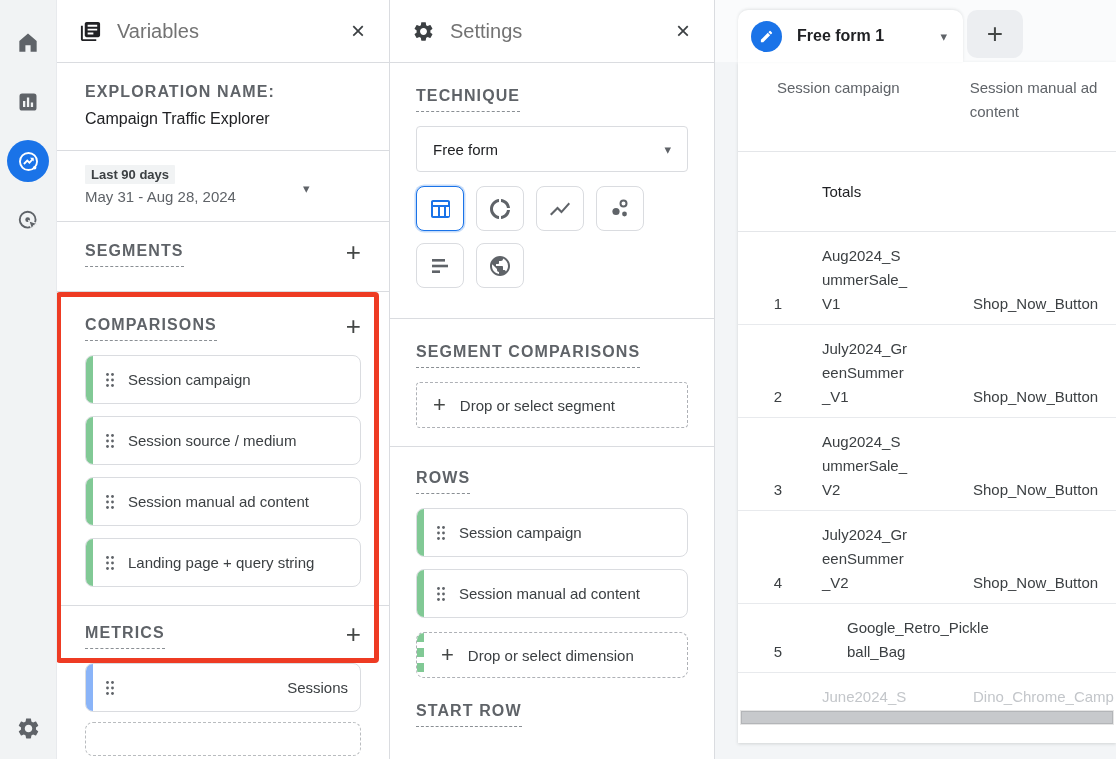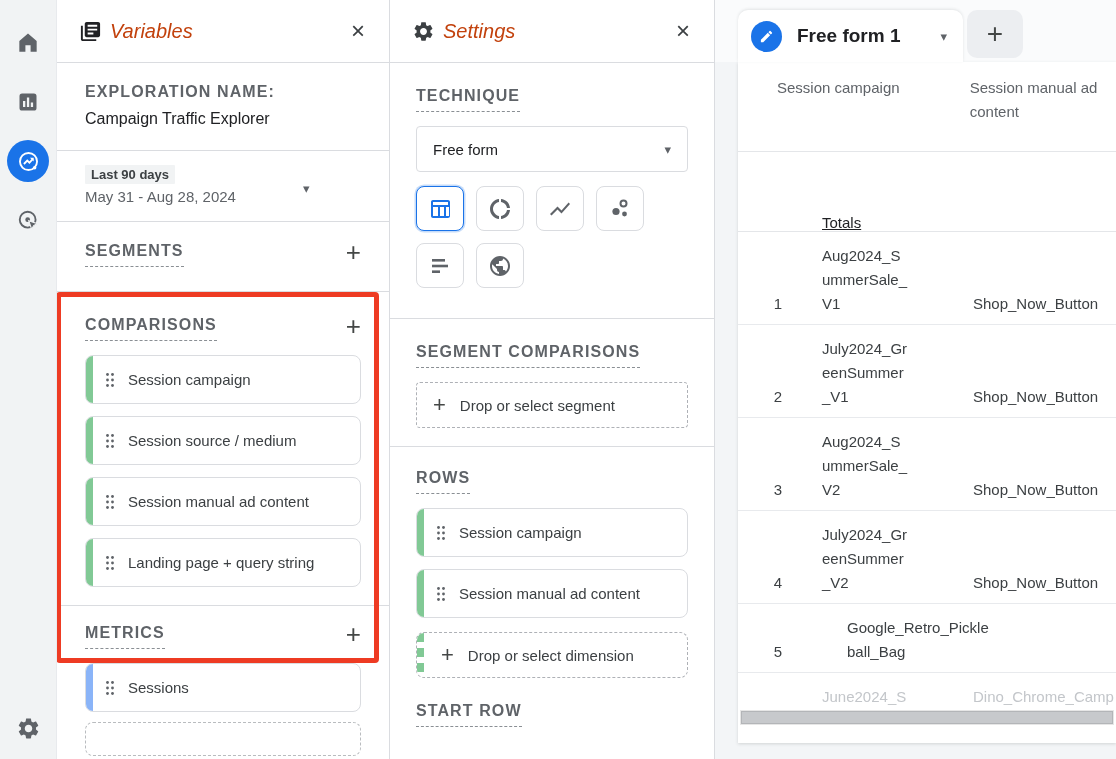--- a/index.html
+++ b/index.html
@@ -13,21 +13,21 @@
   .nav-item { width:42px; height:42px; display:flex; align-items:center; justify-content:center;
     margin-bottom:17px; border-radius:50%; cursor:pointer; }
   .nav-item.active { background:#1a73e8; }
   .nav-bottom { position:absolute; bottom:10px; left:0; width:57px; display:flex; justify-content:center; }
 
   
   .panel { position:absolute; top:0; height:759px; background:#fff;
     border-right:1px solid #dadce0; overflow:hidden; }
   .panel-header { height:63px; border-bottom:1px solid #dadce0; display:flex; align-items:center;
     padding:0 24px 0 22px; }
-  .panel-title { font-size:20px; color:#c2410c; margin-left:8px;font-style:italic; }
+  .panel-title { font-size:20px; color:#737373; margin-left:15px; }
   .close-x { margin-left:auto; font-size:24px; color:#3c4043; line-height:1; cursor:pointer; font-weight:400; }
   .sec-label { display:inline-block; font-size:16px; font-weight:700; letter-spacing:1.1px;
     color:#5f6368; padding-bottom:6px; border-bottom:1px dashed #8a8f94; }
   .label-row { display:flex; align-items:flex-start; }
   .plus-btn { margin-left:auto; font-size:26px; font-weight:200; color:#444746; line-height:20px; cursor:pointer; }
 
   .chip { position:relative; background:#fff; border:1px solid #dadce0; border-radius:8px;
     padding:12px 12px 12px 42px; font-size:15px; line-height:23px; color:#3c4043; overflow:hidden; }
   .chip .bar { position:absolute; left:0; top:0; bottom:0; width:7px; background:#81c995; }
   .chip .bar.blue { background:#8ab4f8; }
@@ -46,21 +46,21 @@
   .variables { left:57px; width:333px; }
   .v-section { padding:20px 28px 22px; border-bottom:1px solid #dadce0; }
   .exp-name { font-size:16px; color:#202124; margin-top:7px; }
   .date-section { position:relative; padding:14px 28px 16px; border-bottom:1px solid #dadce0; }
   .date-badge { display:inline-block; background:#f1f3f4; color:#3c4043; font-size:13px; font-weight:700;
     padding:2px 6px; border-radius:1px; }
   .date-text { font-size:15px; color:#5f6368; margin-top:4px; }
   .date-caret { position:absolute; left:246px; top:30px; font-size:13px; color:#5f6368; cursor:pointer; }
   .segments-section { padding:20px 28px 24px; border-bottom:1px solid #dadce0; }
   .dimensions-section { padding:24px 28px 18px; border-bottom:1px solid #dadce0; }
-  .metrics-section { padding:18px 28px 0; }
+  .metrics-section { padding:18px 28px 0;text-align:right; }
   .metric-drop { margin-top:10px; min-height:34px; border:1px dashed #b9bcbf; border-radius:8px; }
 
   .highlight-box { position:absolute; left:56px; top:292px; width:323px; height:371px;
     border:5px solid #ee3b23; border-radius:4px; z-index:15; pointer-events:none; }
 
   
   .settings { left:390px; width:325px; }
   .s-section { padding:24px 26px 30px; border-bottom:1px solid #dadce0; }
   .s-section.last { border-bottom:none; padding-bottom:0; }
   .selectbox { margin-top:14px; border:1px solid #dadce0; border-radius:4px; height:46px;
@@ -75,33 +75,33 @@
   .startrow { padding:24px 26px 0; }
 
   
   .canvas { position:absolute; left:715px; top:0; width:401px; height:759px; background:#f3f5f7; }
   .canvas .topband { position:absolute; left:0; top:0; right:0; height:62px; background:#fafbfc; }
   .tab-active { position:absolute; left:23px; top:10px; width:225px; height:52px; background:#fff;
     border-radius:10px 10px 0 0; box-shadow:0 -1px 3px rgba(60,64,67,.12); display:flex; align-items:center;
     padding:0 16px 0 13px; cursor:pointer; z-index:3; }
   .pencil-circle { width:31px; height:31px; border-radius:50%; background:#1a73e8; display:flex;
     align-items:center; justify-content:center; flex:0 0 auto; }
-  .tab-label { margin-left:15px; font-size:19px; font-weight:700; color:#202124; }
+  .tab-label { margin-left:15px; font-size:16px; font-weight:700; color:#202124; }
   .tab-caret { margin-left:auto; color:#5f6368; font-size:13px; }
   .tab-add { position:absolute; left:252px; top:10px; width:56px; height:48px; background:#eceef1;
     border-radius:10px; display:flex; align-items:center; justify-content:center; font-size:28px;
     font-weight:200; color:#444746; cursor:pointer; }
 
   .report-card { position:absolute; left:23px; top:62px; width:378px; height:681px; background:#fff;
     box-shadow:0 1px 3px rgba(60,64,67,.18); overflow:hidden; }
   .thead { display:flex; height:90px; padding-top:14px; border-bottom:1px solid #e4e6e9;
     font-size:15px; line-height:24px; color:#5f6368; }
   .h-campaign { margin-left:39px; width:130px; }
   .h-ad { margin-left:66px; width:150px; }
-  .totals-row { display:flex; align-items:flex-end; height:80px; border-bottom:1px solid #e4e6e9;text-decoration:underline; }
+  .totals-row { display:flex; align-items:center; height:80px; border-bottom:1px solid #e4e6e9; }
   .totals-label { margin-left:84px; font-size:15px; font-weight:500; color:#202124; }
   .trow { display:flex; align-items:flex-end; padding:12px 0 8px; border-bottom:1px solid #e8eaed;
     font-size:15px; line-height:24px; color:#3c4043; }
   .c-num { width:44px; text-align:right; }
   .c-campaign { margin-left:40px; width:86px; word-break:break-all; }
   .c-ad { margin-left:65px; width:143px; word-break:break-all; }
   .trow.faded { color:#c3c6ca; border-bottom:none; }
   .scroll-zone { position:absolute; left:0; right:0; top:648px; bottom:0; background:#fff; padding:0 2px; }
   .scroll-track { height:15px; background:#f4f4f4; border:1px solid #e6e6e6; }
   .scroll-thumb { height:100%; width:100%; background:#c7c9cc; border:1px solid #b3b5b8; cursor:grab; }

